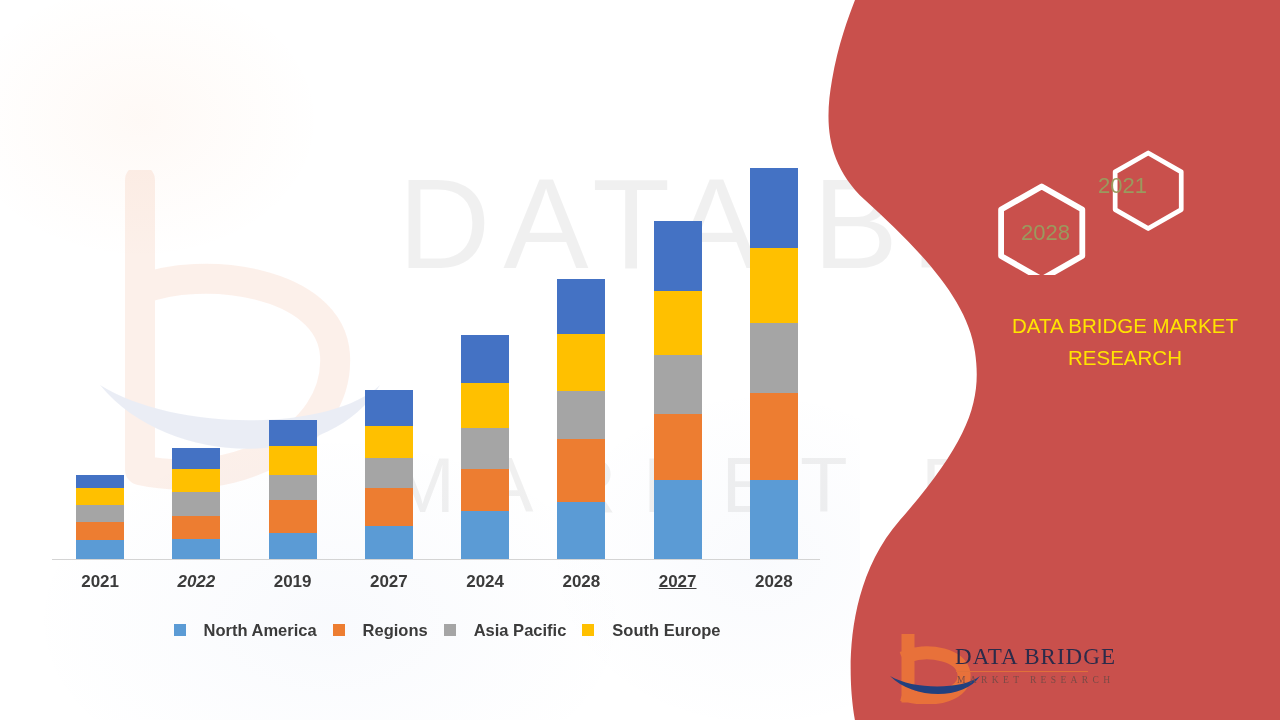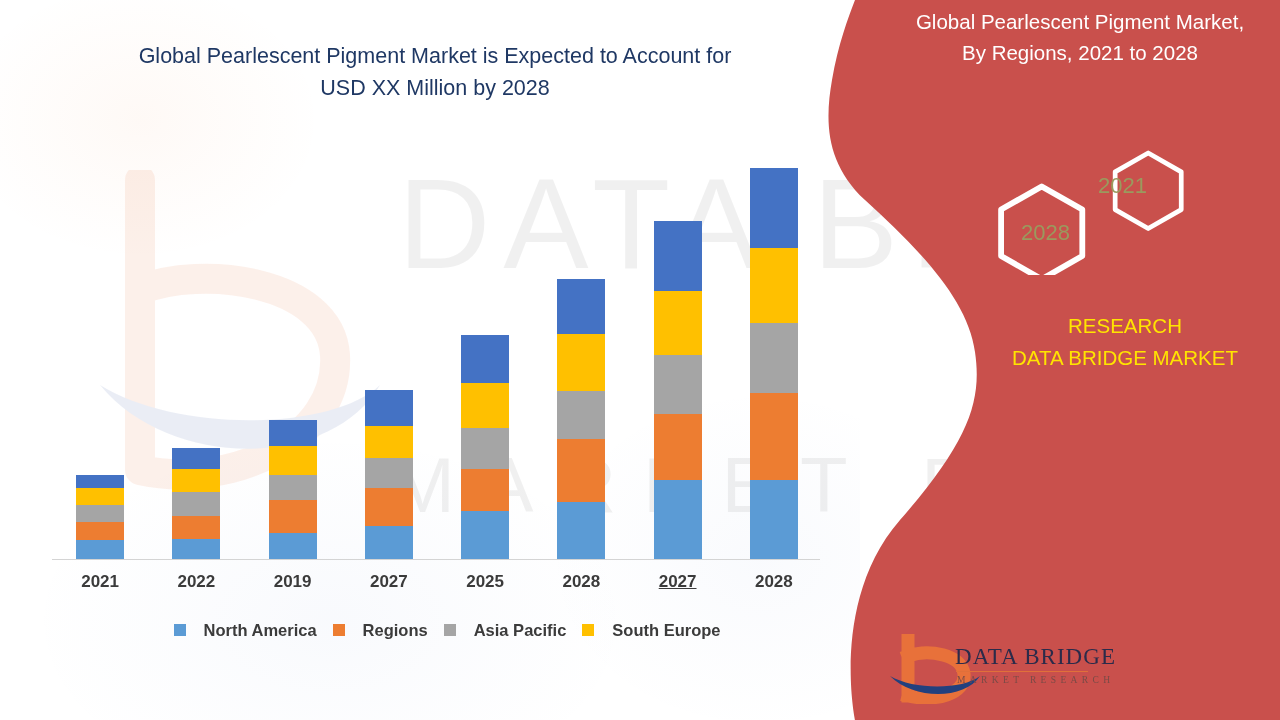--- a/index.html
+++ b/index.html
@@ -129,24 +129,20 @@
   <div class="wm-layer">
     <div class="wm-soft"></div>
     <svg class="wm-blob" viewBox="0 0 330 360">
       <path d="M60 10 L60 300 M60 120 C120 95, 250 110, 255 185 C260 270, 150 320, 60 300" fill="none" stroke="#E8713A" stroke-width="30" stroke-linecap="round"></path>
       <path d="M20 215 C90 300, 250 300, 300 215 C250 262, 95 262, 20 215 Z" fill="#3B5BA5"></path>
     </svg>
     <div class="wm-text wm-data">DATA BRIDGE</div>
     <div class="wm-text wm-market">MARKET RESEARCH</div>
   </div>
 
-  <div class="chart-title">
-    <div>Global Pearlescent Pigment Market is Expected to Account for</div>
-    <div>USD XX Million by 2028</div>
-  </div>
 
   <div id="plot">
     <div class="bars" id="bars">
         <div class="bar-group" style="left: 24.125px; width: 48px;">
           <div class="seg" style="height: 18.9px; background: rgb(91, 155, 213);"></div>
           <div class="seg" style="height: 17.85px; background: rgb(237, 125, 49);"></div>
           <div class="seg" style="height: 16.8px; background: rgb(165, 165, 165);"></div>
           <div class="seg" style="height: 17.85px; background: rgb(255, 192, 0);"></div>
           <div class="seg" style="height: 12.6px; background: rgb(68, 114, 196);"></div>
         </div>
@@ -198,24 +194,24 @@
           <div class="seg" style="height: 70.35px; background: rgb(165, 165, 165);"></div>
           <div class="seg" style="height: 74.55px; background: rgb(255, 192, 0);"></div>
           <div class="seg" style="height: 79.8px; background: rgb(68, 114, 196);"></div>
         </div>
       </div>
     <div class="axis-line"></div>
   </div>
 
   <div class="xlabels" id="xlabels">
       <div class="xlab" style="left: 0px; width: 96.25px;">2021</div>
-      <div class="xlab" style="left: 96.25px; width: 96.25px;">2022</div>
+      <div class="xlab" style="left: 96.25px; width: 96.25px; font-style: italic;">2022</div>
       <div class="xlab" style="left: 192.5px; width: 96.25px;">2019</div>
       <div class="xlab" style="left: 288.75px; width: 96.25px;">2027</div>
-      <div class="xlab" style="left: 385px; width: 96.25px;">2025</div>
+      <div class="xlab" style="left: 385px; width: 96.25px;">2024</div>
       <div class="xlab" style="left: 481.25px; width: 96.25px;">2028</div>
       <div class="xlab" style="left: 577.5px; width: 96.25px; text-decoration: underline;">2027</div>
       <div class="xlab" style="left: 673.75px; width: 96.25px;">2028</div>
     </div>
 
   <div class="legend" id="legend">
       <div class="legend-item">
         <span class="legend-swatch" style="background: rgb(91, 155, 213);"></span>
         <span class="legend-label">North America</span>
       </div>
@@ -236,37 +232,33 @@
   <div id="redpanel">
     <svg width="510" height="720" viewBox="0 0 510 720">
       <path d="M85 0 L510 0 L510 720 L85 720 C85 720, 60 600, 130 520
                C200 440, 212 400, 205 352
                C198 300, 150 250, 95 200
                C55 163, 55 120, 62 80
                C68 45, 78 18, 85 0 Z" fill="#C9504C"></path>
     </svg>
   </div>
 
-  <div class="panel-title">
-    <div>Global Pearlescent Pigment Market,</div>
-    <div>By Regions, 2021 to 2028</div>
-  </div>
 
   <div class="hexwrap">
     <svg width="230" height="135" viewBox="0 0 230 135">
       <polygon points="28,58 56,42 84,58 84,90 56,106 28,90" transform="translate(0,0) scale(1.45) translate(-10,-10)" fill="none" stroke="#ffffff" stroke-width="4" stroke-linejoin="round"></polygon>
       <polygon points="120,28 148,12 176,28 176,60 148,76 120,60" transform="translate(8,0) scale(1.18) translate(-8,-1)" fill="none" stroke="#ffffff" stroke-width="4" stroke-linejoin="round"></polygon>
     </svg>
   </div>
   <div class="hex-label hex-2021">2021</div>
   <div class="hex-label hex-2028">2028</div>
 
   <div class="brand">
+    <div>DATA BRIDGE MARKET</div>
     <div>RESEARCH</div>
-    <div>DATA BRIDGE MARKET</div>
   </div>
 
   <svg class="logo" viewBox="0 0 215 70">
     <path d="M22 4 L22 62 M22 22 C42 15, 76 20, 78 40 C80 60, 50 68, 22 62" fill="none" stroke="#E8713A" stroke-width="13" stroke-linecap="square"></path>
     <path d="M4 42 C28 66, 78 66, 94 42 C76 56, 28 56, 4 42 Z" fill="#22407E"></path>
   </svg>
   <div class="logo-rule"></div>
   <div class="logo-word">DATA BRIDGE</div>
   <div class="logo-sub">MARKET RESEARCH</div>
 

